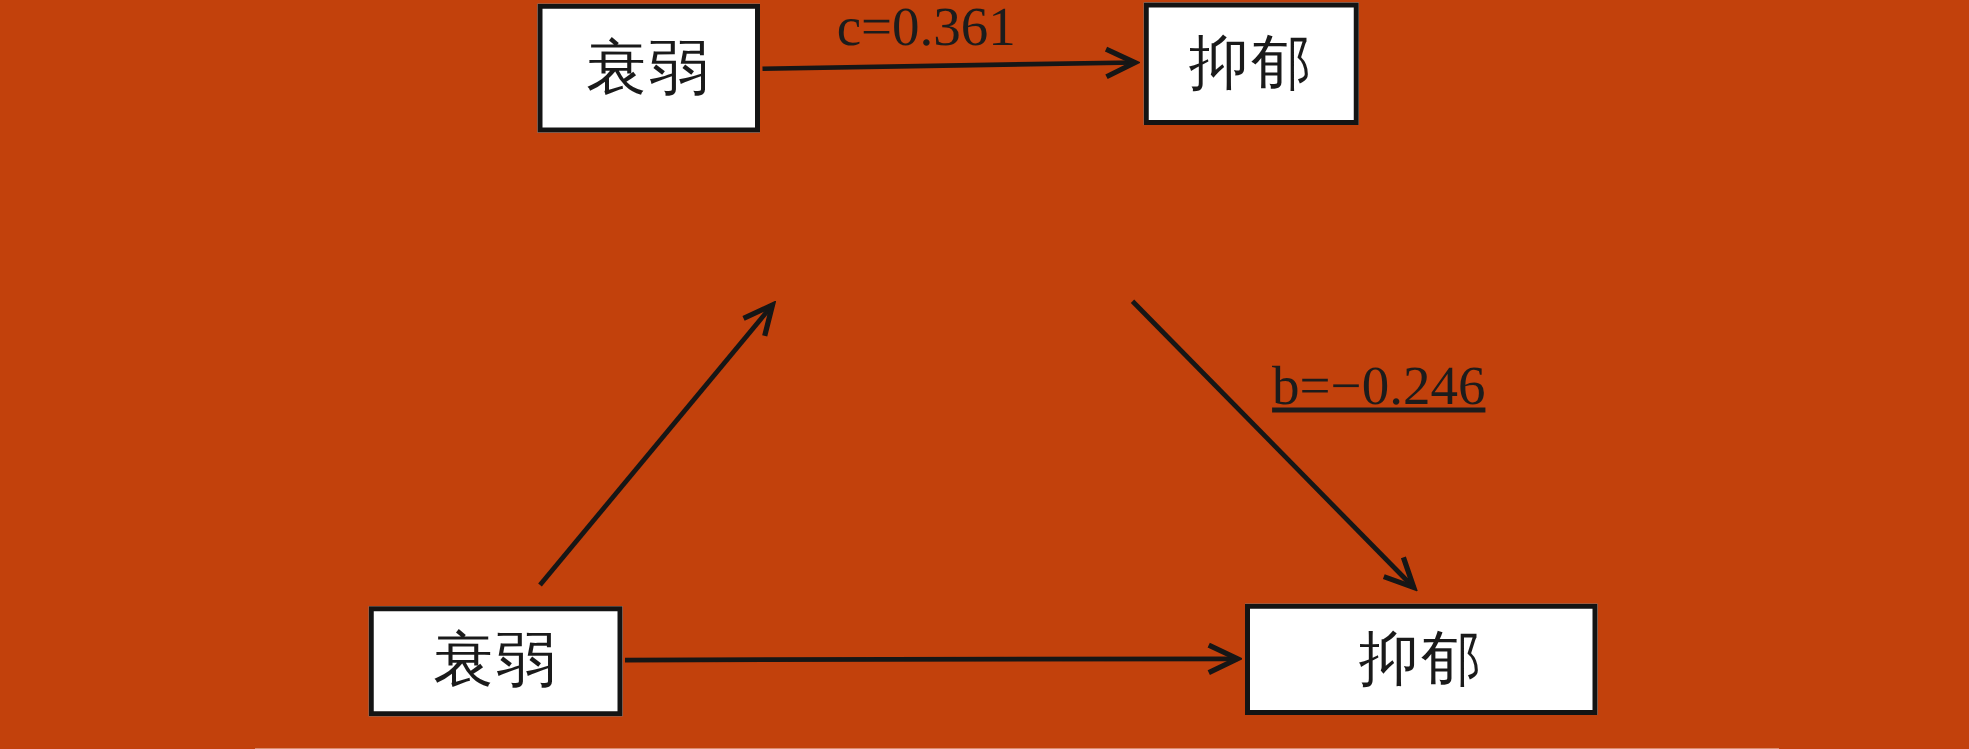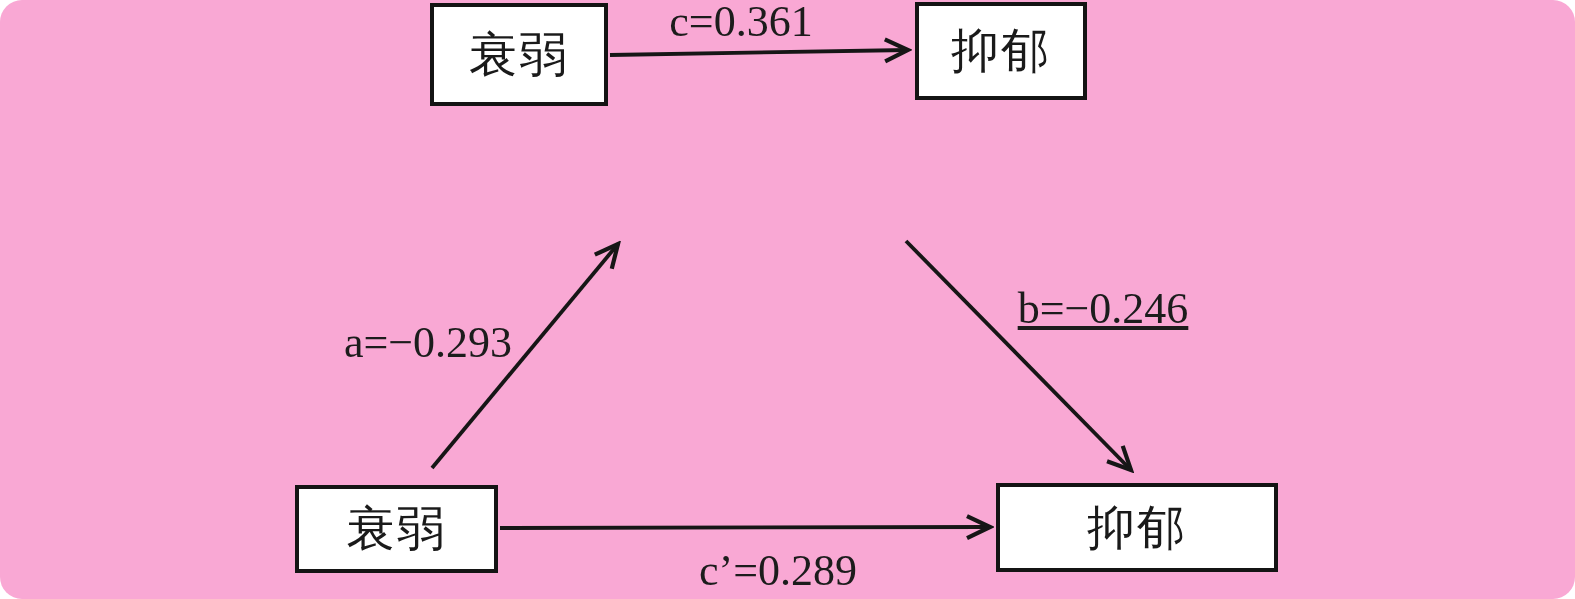--- a/index.html
+++ b/index.html
@@ -4,25 +4,24 @@
 <style>
   html, body {
     margin: 0;
     padding: 0;
     background: #ffffff;
   }
   .canvas {
     position: relative;
     width: 1575px;
     height: 599px;
-    background: #f9a8d4;
+    background: #c2410c;
     overflow: hidden;
     font-family: "Liberation Serif", "DejaVu Serif", serif;
     color: #1a1a1a;
-    border-radius: 22px;
   }
   .arrow-layer {
     position: absolute;
     left: 0;
     top: 0;
     width: 1575px;
     height: 599px;
   }
   .node-box {
     position: absolute;
@@ -85,19 +84,17 @@
   <div class="node-box box-bottom-frailty">
     <span>衰弱</span>
   </div>
 
   <div class="node-box box-bottom-depression">
     <span>抑郁</span>
   </div>
 
   <div class="path-label label-c">c=0.361</div>
 
-  <div class="path-label label-a">a=−0.293</div>
 
   <div class="path-label label-b">b=−0.246</div>
 
-  <div class="path-label label-cp">c’=0.289</div>
 
 </div>
 
 </body></html>

